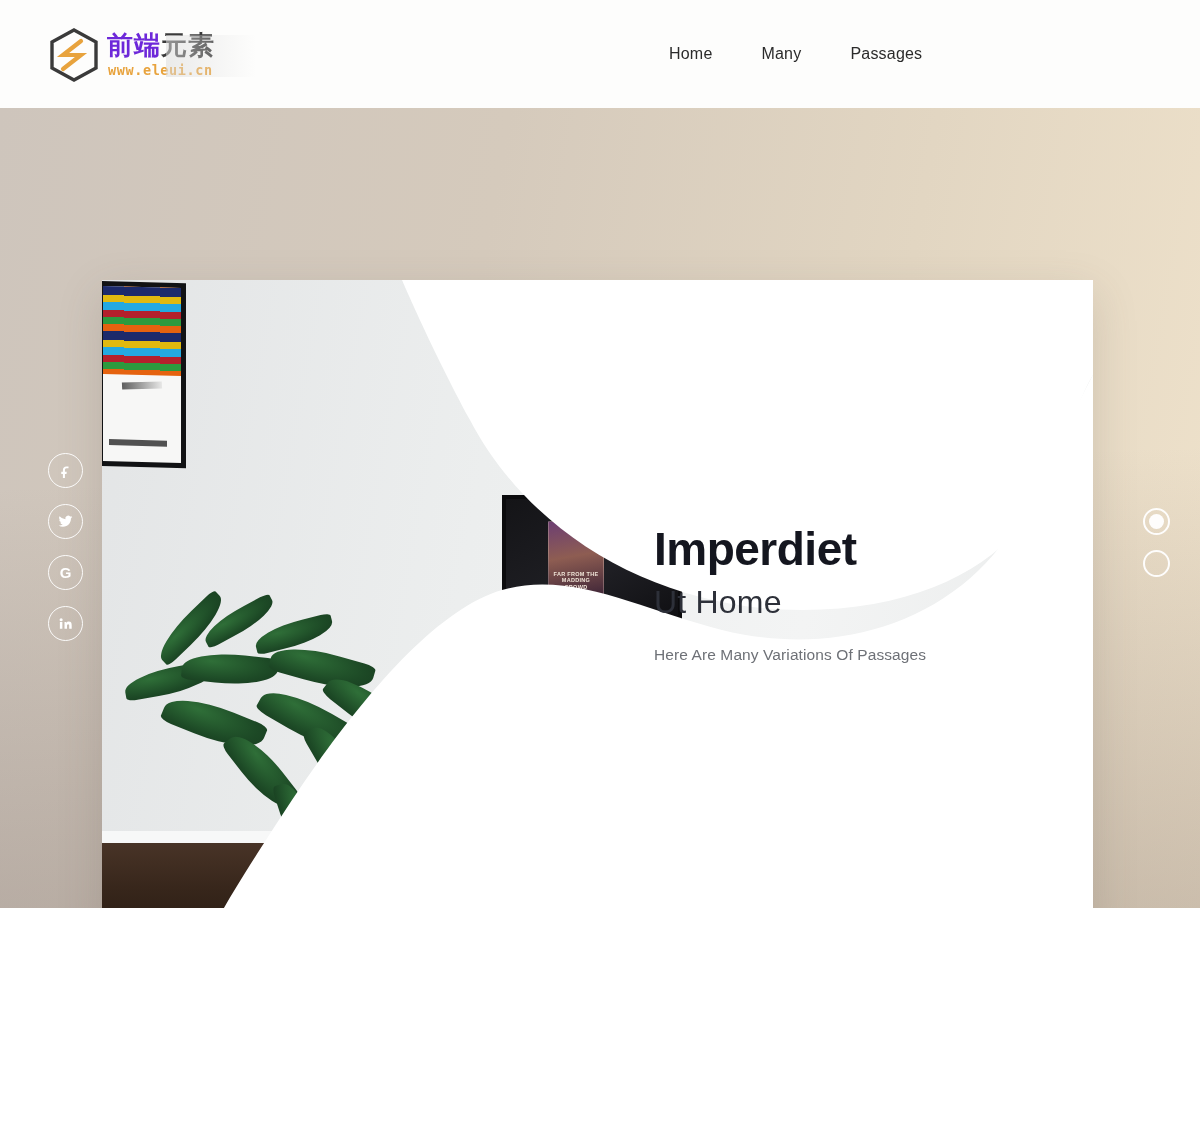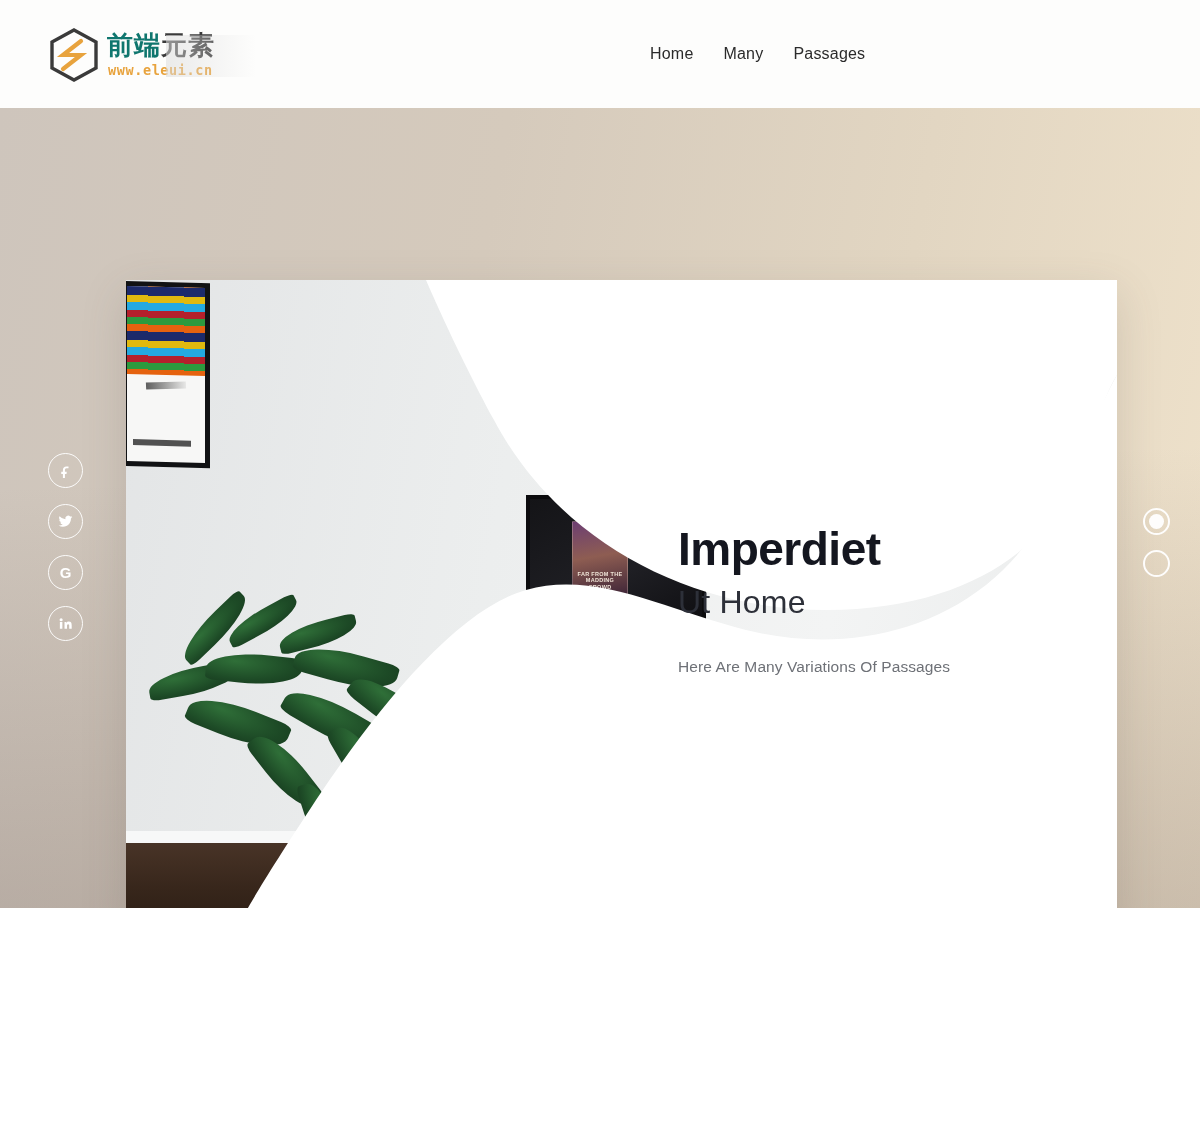--- a/index.html
+++ b/index.html
@@ -23,41 +23,41 @@
     display:flex; align-items:center; gap:7px;
     height:56px;
   }
   .brand-mark{ width:52px; height:54px; position:relative; flex:0 0 auto; }
   .brand-text{ position:relative; height:54px; width:115px; }
   .brand-cn{
     position:absolute; left:0; top:2px;
     font-size:26px; font-weight:700; letter-spacing:1px;
     line-height:30px; white-space:nowrap;
   }
-  .brand-cn .c-o{ color:#0f766e; }
+  .brand-cn .c-o{ color:#6d28d9; }
   .brand-cn .c-d{ color:#3a3a3a; }
   .brand-url{
     position:absolute; left:1px; top:34px;
     font-size:13.5px; font-weight:700; letter-spacing:.6px;
     color:#E8A33D; white-space:nowrap;
     font-family:"DejaVu Sans Mono", monospace;
   }
   .brand-ghost{
     position:absolute; left:118px; top:8px;
     width:90px; height:42px;
     background:linear-gradient(90deg, rgba(220,220,220,.55), rgba(255,255,255,0));
   }
 
   .main-nav{
     position:absolute; left:650px; top:0; height:108px;
     display:flex; align-items:center; gap:30px;
   }
   .nav-link{
     font-size:16px; color:#2b2b2b; text-decoration:none;
-    letter-spacing:.2px; cursor:pointer; line-height:108px;
+    letter-spacing:.2px; cursor:pointer; line-height:108px;margin-left:19px;
   }
 
   .purchase-btn{
     position:absolute; right:40px; top:39px;
     width:190px; height:56px;
     background:#ED1651; color:#fff;
     border:none; border-radius:6px;
     font-family:"Liberation Sans", sans-serif;
     font-size:16px; font-weight:700; letter-spacing:.2px;
     cursor:pointer;
@@ -84,21 +84,21 @@
     border:1.6px solid rgba(255,255,255,.92);
     display:flex; align-items:center; justify-content:center;
     color:#ffffff; cursor:pointer; background:transparent;
   }
   .social-btn svg{ width:15px; height:15px; fill:#ffffff; }
   .social-btn .gl{ font-size:15px; font-weight:700; line-height:1;
                    font-family:"Liberation Sans", sans-serif; }
 
   
   .slide-card{
-    position:absolute; left:126px; top:172px;
+    position:absolute; left:102px; top:172px;
     width:991px; height:650px;
     background:#ffffff;
     overflow:hidden;
     box-shadow:0 14px 42px rgba(90,78,70,.18);
   }
   .photo{
     position:absolute; inset:0;
     background:#e9eaea;
   }
 
@@ -267,21 +267,21 @@
   .slide-title{
     font-size:46px; font-weight:700; color:#14161f;
     letter-spacing:-.5px; line-height:1.05;
   }
   .slide-subtitle{
     margin-top:12px;
     font-size:32px; font-weight:300; color:#2d3039;
     letter-spacing:.2px; line-height:1.1;
   }
   .slide-desc{
-    margin-top:38px;
+    margin-top:26px;
     font-size:15.5px; font-weight:400; color:#6e7177;
     letter-spacing:.1px;
   }
 
   
   .slider-dots{
     position:absolute; right:30px; top:400px;
     display:flex; flex-direction:column; gap:15px;
     z-index:25;
   }

